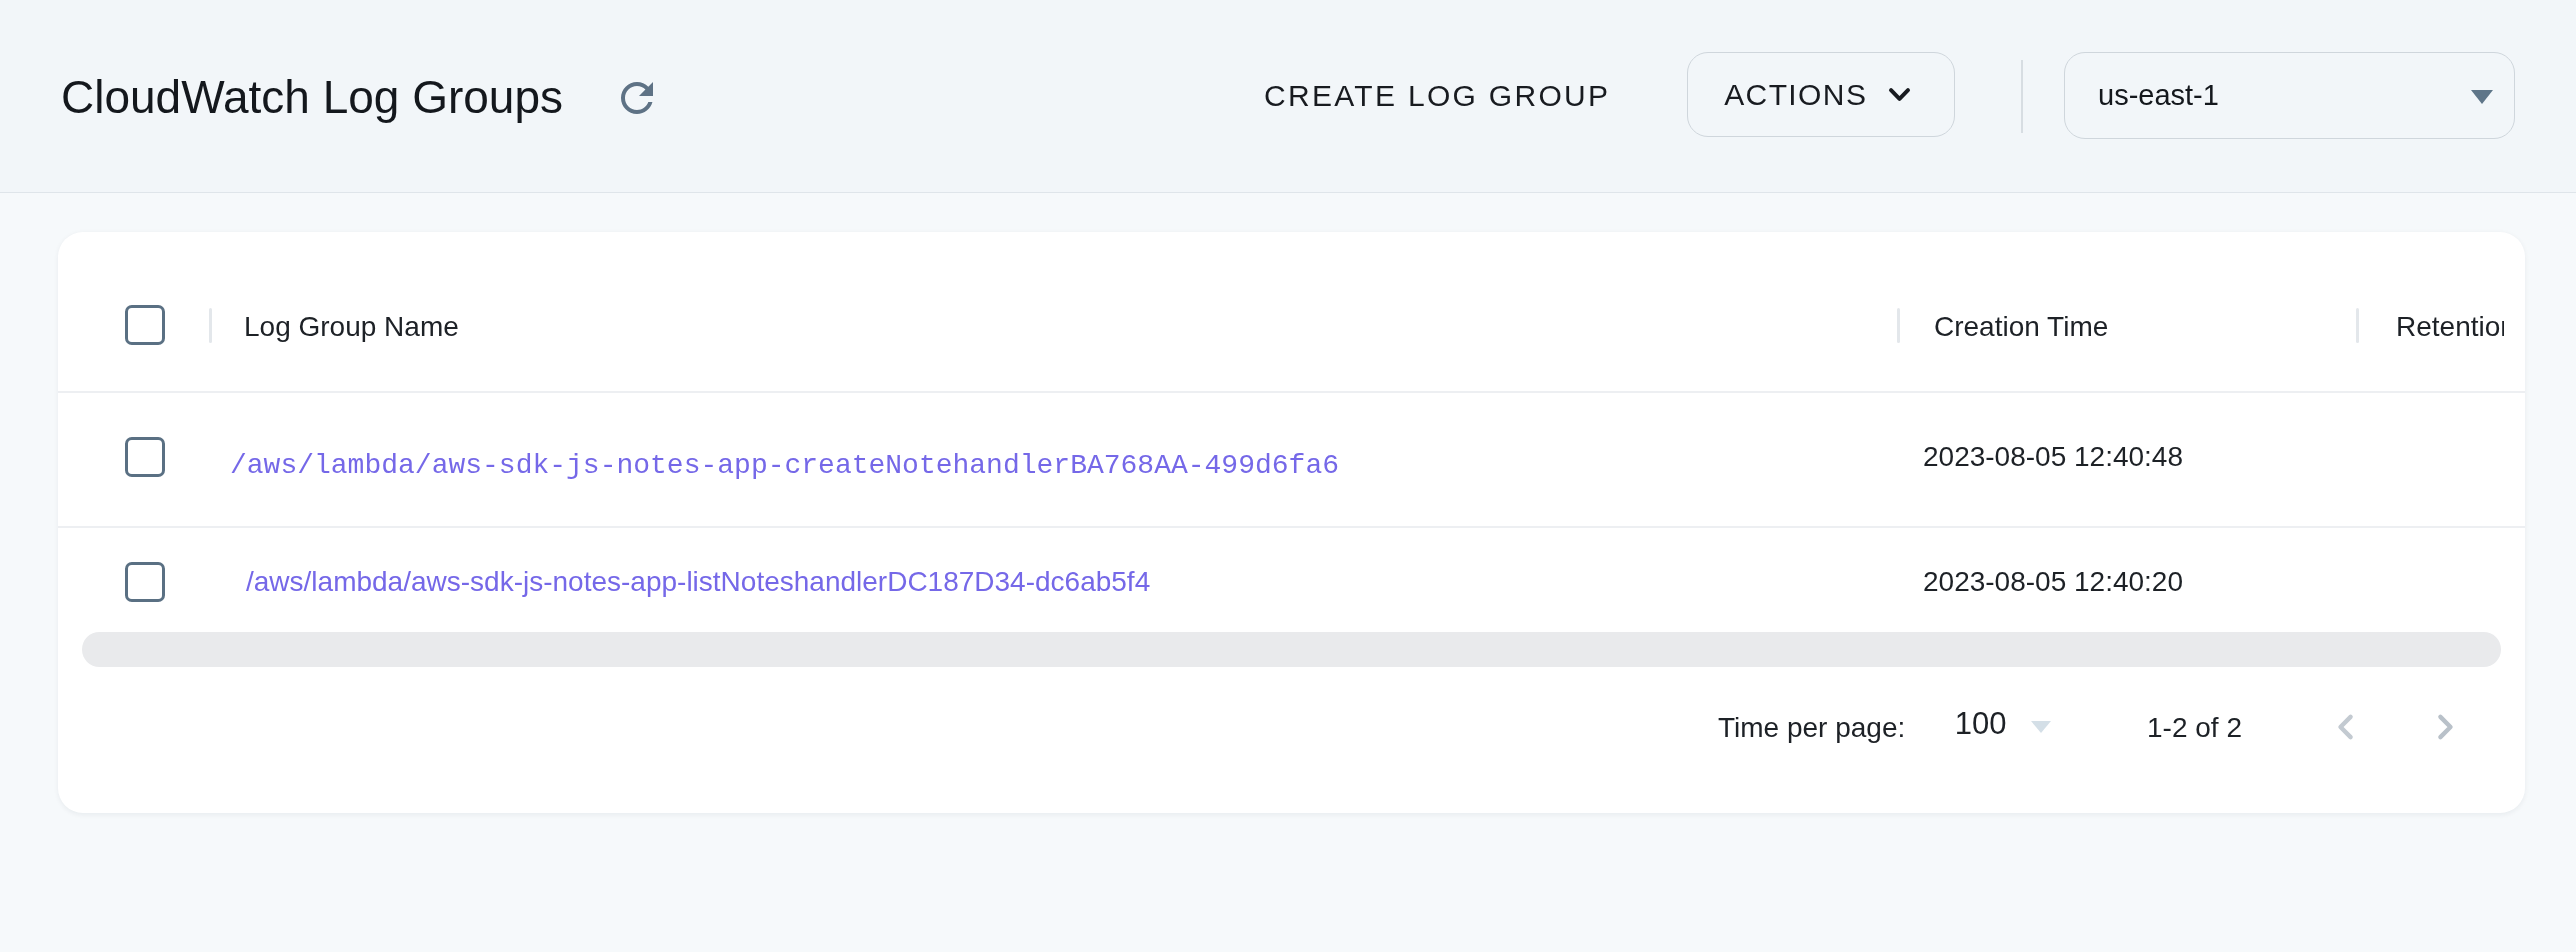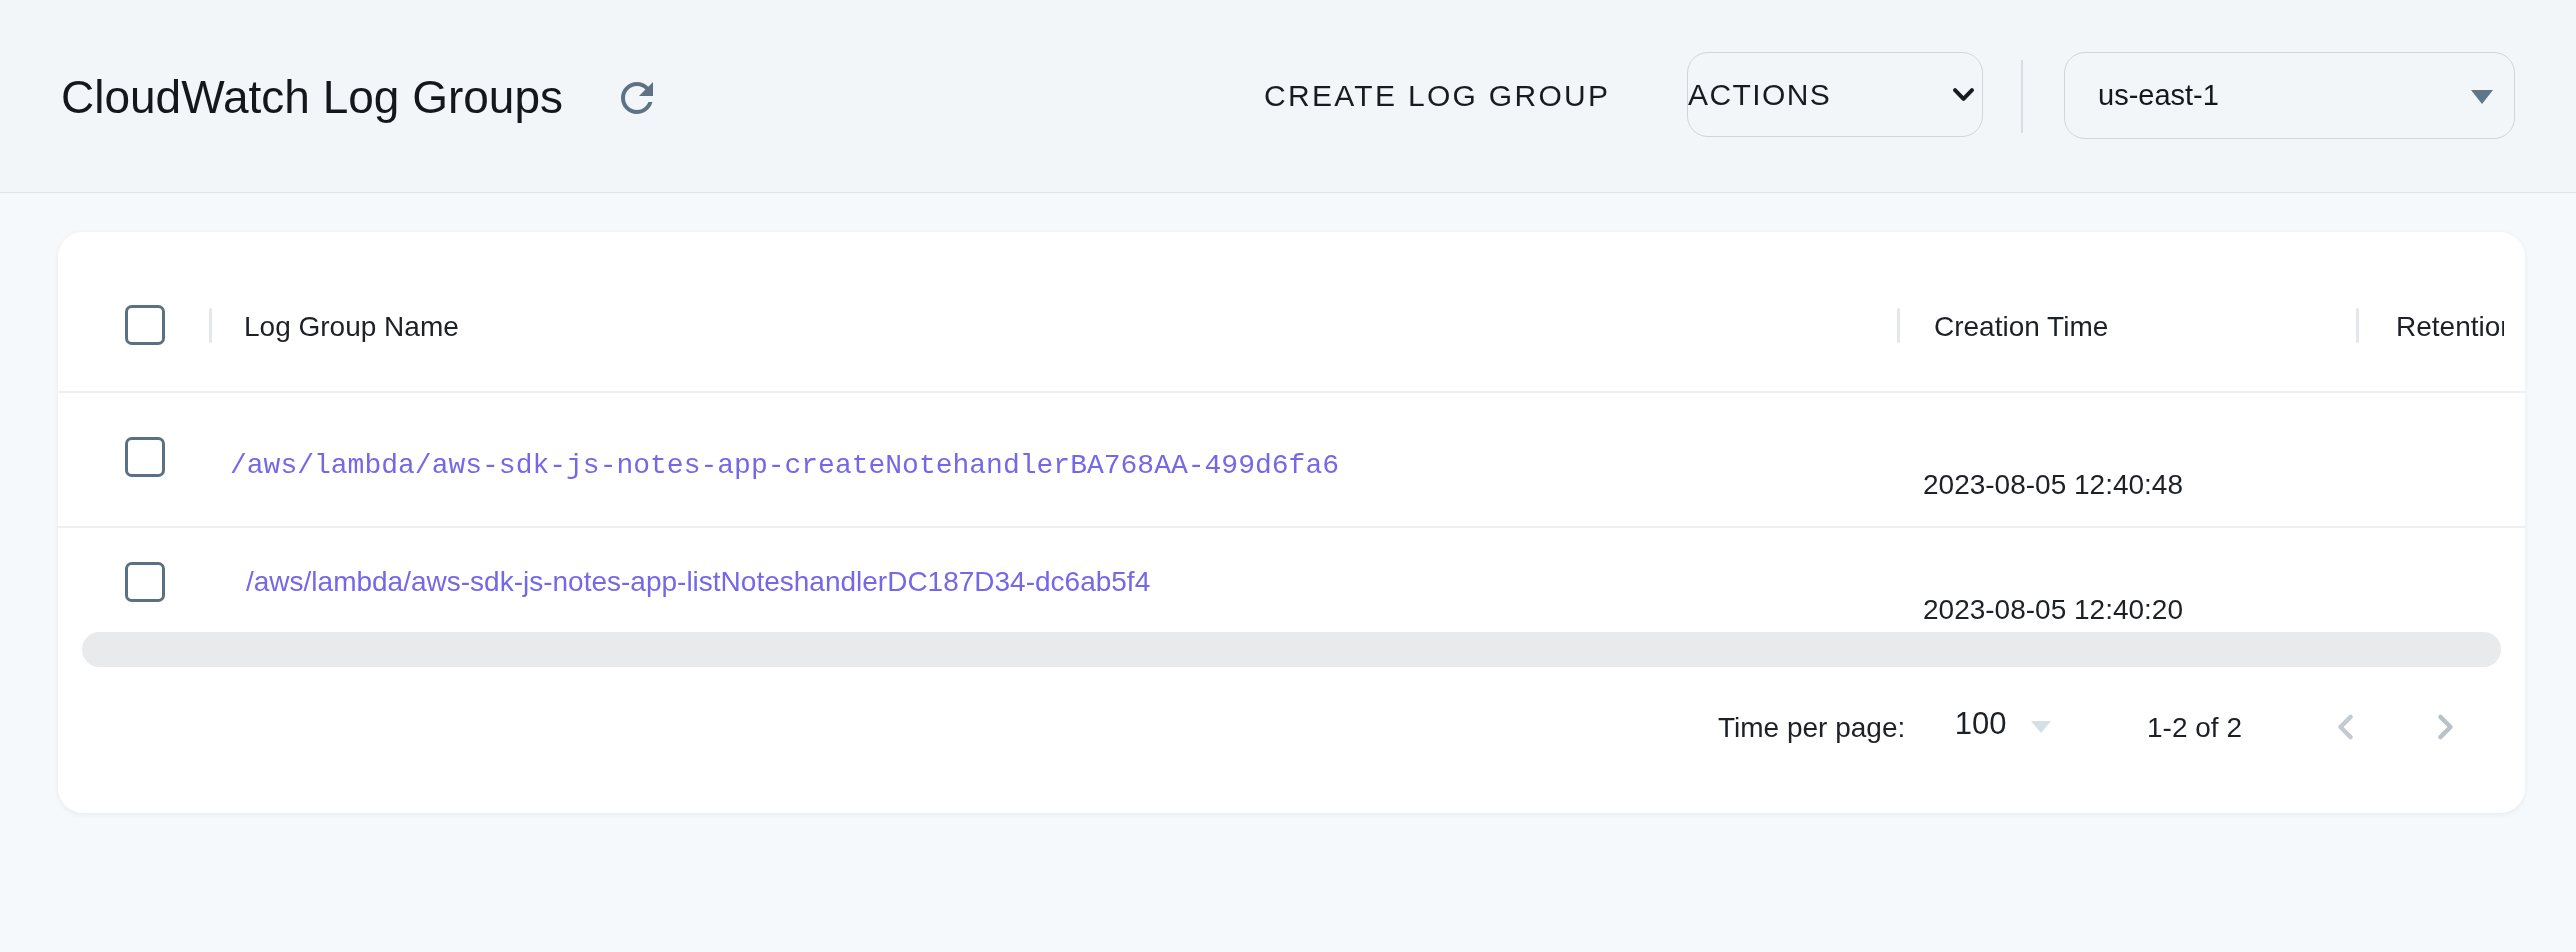--- a/index.html
+++ b/index.html
@@ -33,21 +33,21 @@
     font-size:30px; line-height:39px; font-weight:500; letter-spacing:2.3px;
     color:#181b20; background:transparent; border:none; cursor:pointer;
     white-space:nowrap; font-family:inherit;
   }
   .outlined-btn {
     position:absolute; top:52px; height:85px;
     border:1.9px solid #cfd6dc; border-radius:21px; background:transparent;
     display:flex; align-items:center; justify-content:center;
     cursor:pointer; font-family:inherit;
   }
-  .actions-btn { left:1687px; width:296px; gap:13.5px;justify-content:space-between; }
+  .actions-btn { left:1687px; width:268px; gap:13.5px; }
   .actions-label {
     font-size:30px; font-weight:500; letter-spacing:1.4px; color:#181b20;
     white-space:nowrap;
   }
   .header-vdivider {
     position:absolute; left:2021px; top:60px; width:1.9px; height:73px;
     background:#d7dde2;
   }
   .region-btn { left:2064px; width:451px; height:87px; justify-content:flex-start; padding-left:33px; position:absolute;text-align:right; }
   .region-value { font-size:29px; color:#14181d; white-space:nowrap; }
@@ -72,21 +72,21 @@
     position:absolute; left:67px; width:40px; height:40px;
     border:3.9px solid #5a7083; border-radius:6.8px; background:#fff;
     cursor:pointer;
   }
   .col-sep {
     position:absolute; top:76px; width:2.9px; height:35px;
     background:#e3e7eb; border-radius:1.9px;
   }
   .cell { position:absolute; font-size:28px; line-height:35px; white-space:nowrap; }
   .head-cell { color:#1d2126; cursor:pointer; }
-  .time-cell { color:#1d2126;margin-top:28px; }
+  .time-cell { color:#1d2126; }
   .link-cell { color:#7568e8; cursor:pointer; text-decoration:none; }
   .h-divider { position:absolute; left:0; width:2467px; height:1.9px; background:#edeff2; }
 
   .h-scrollbar {
     position:absolute; left:24px; top:400px; width:2419px; height:35px;
     background:#e9eaec; border-radius:17.4px; cursor:grab;
   }
 
   
   .pg-label { position:absolute; left:1660px; top:478px; font-size:28px; line-height:35px; color:#1d2126; white-space:nowrap; }

